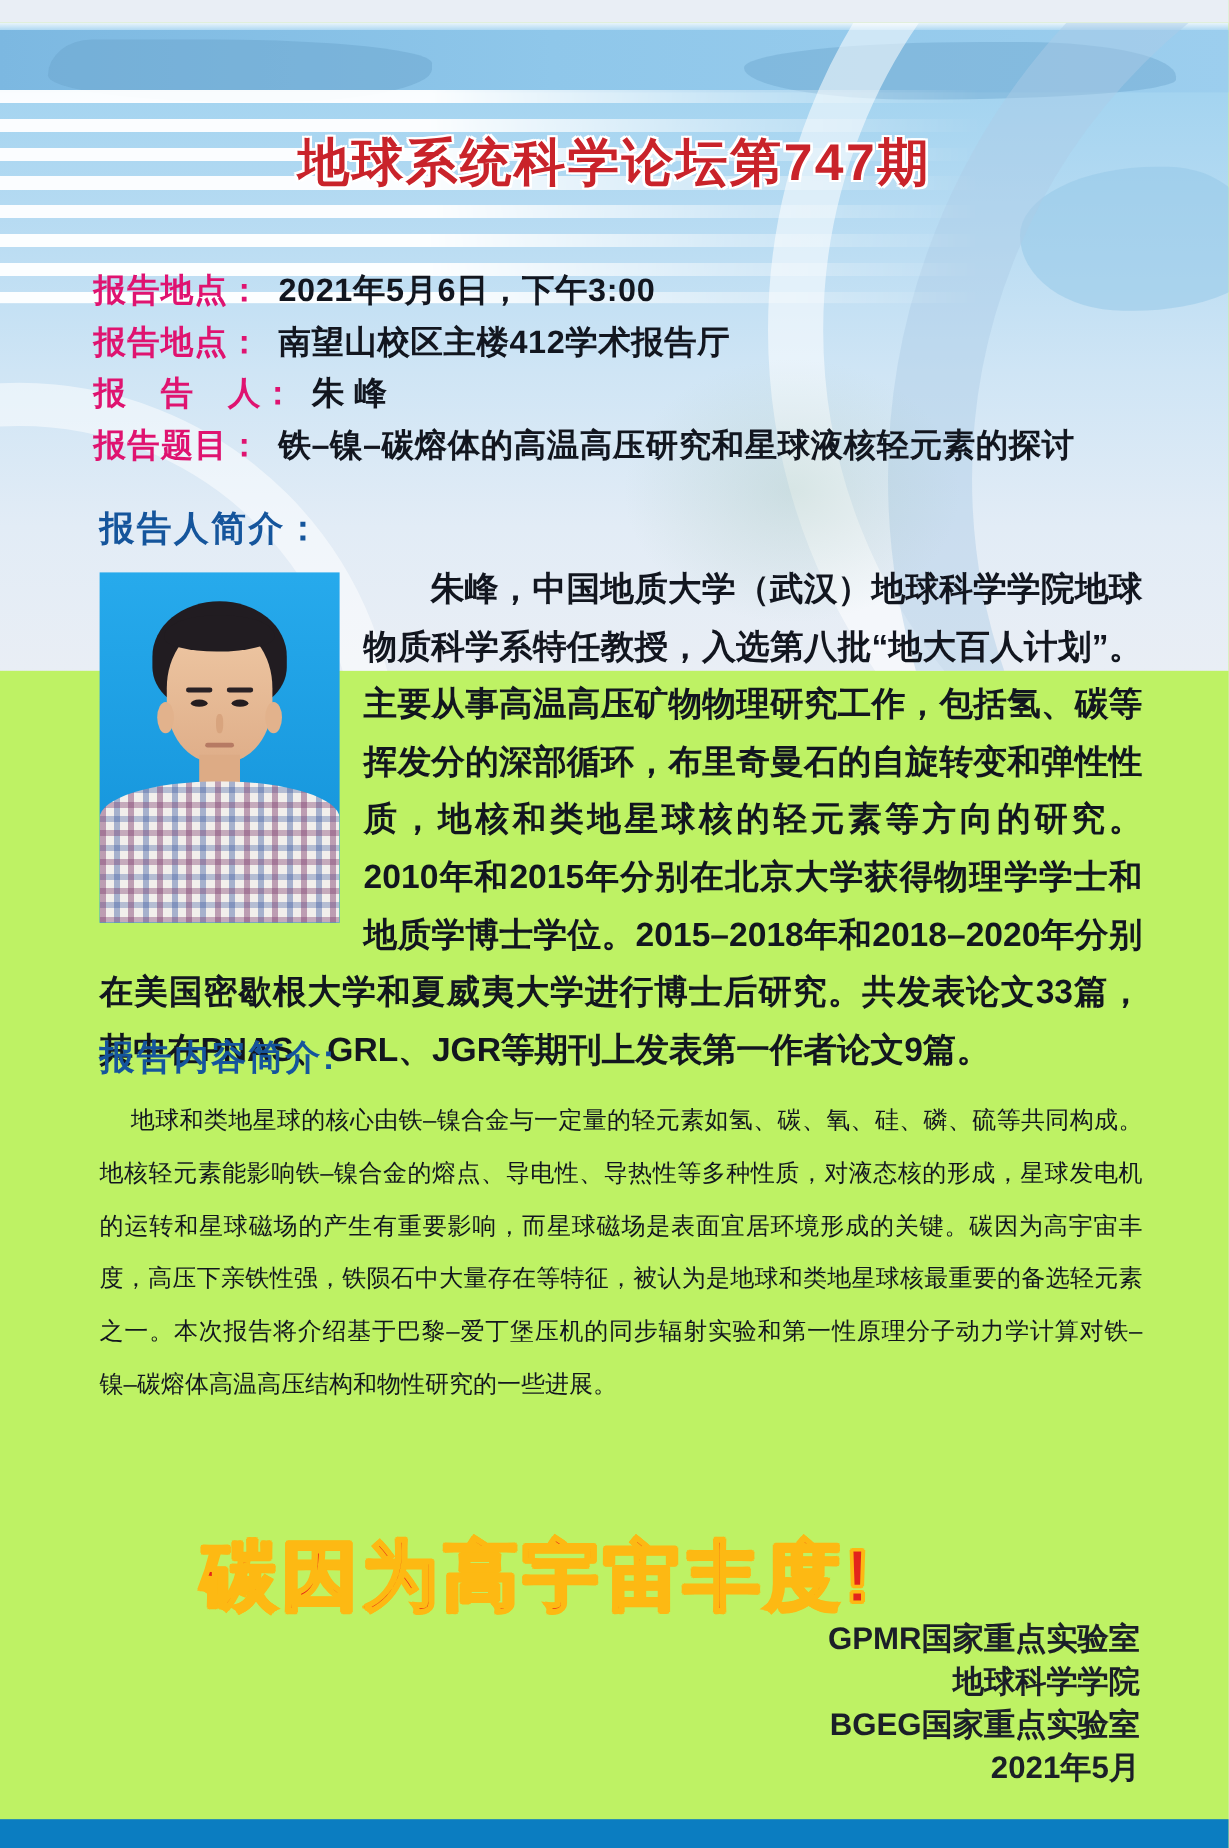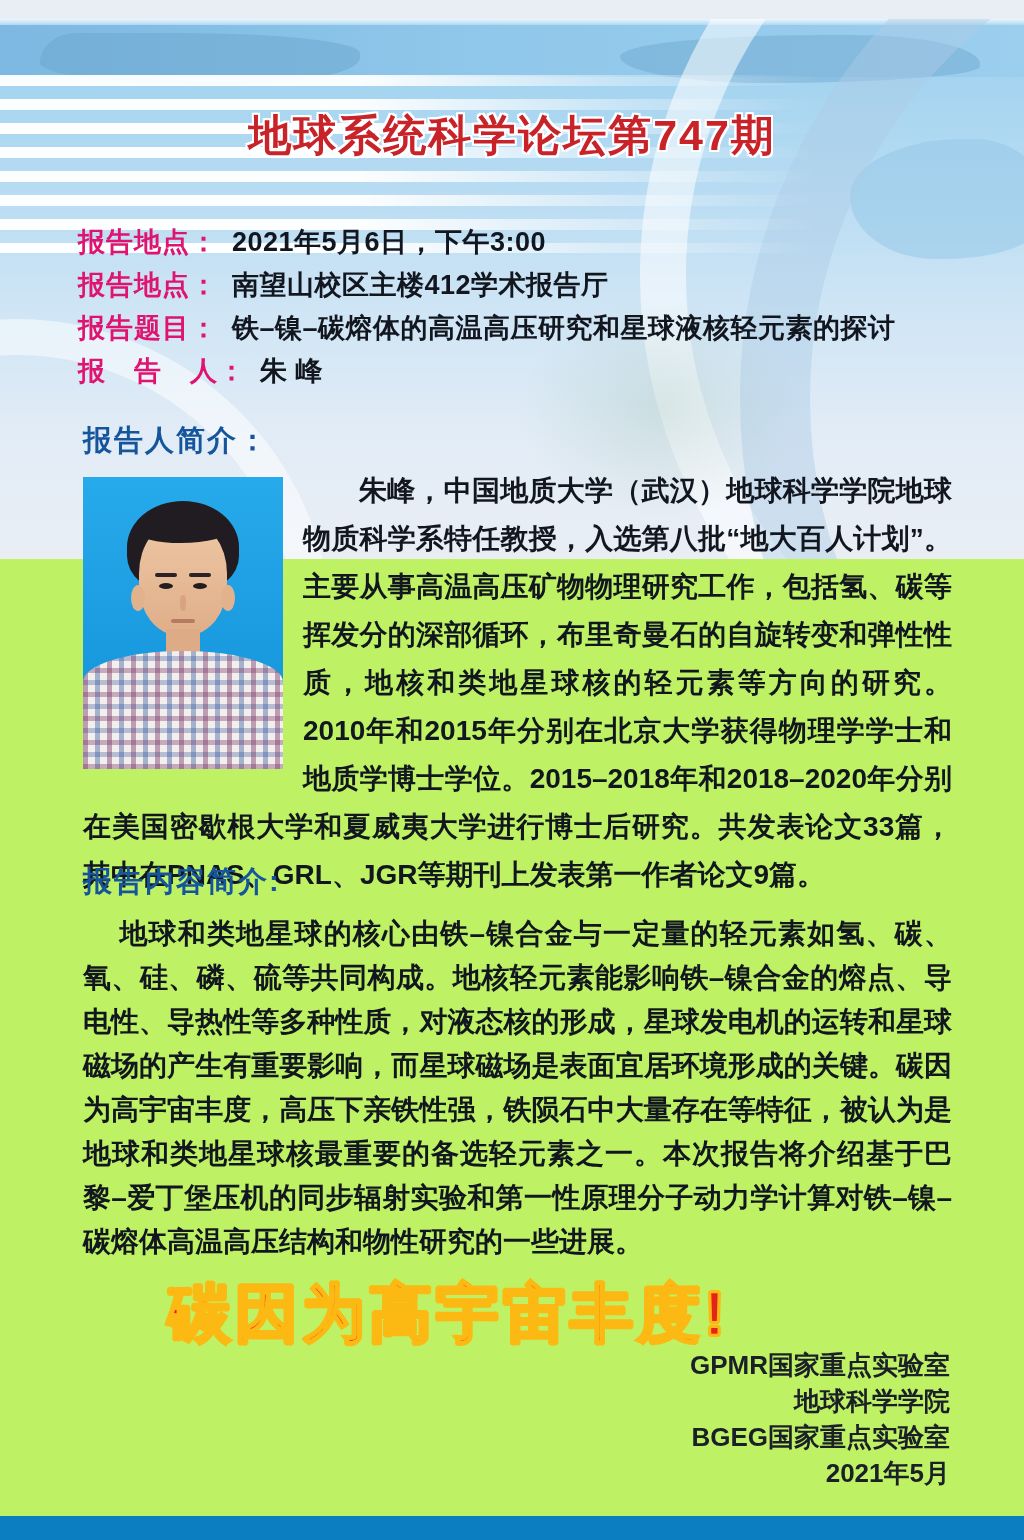--- a/index.html
+++ b/index.html
@@ -71,21 +71,21 @@
   .shirt{position:absolute;bottom:0;left:0;width:200px;height:118px;background:#f2efec;
     border-radius:55% 55% 0 0/34px 34px 0 0;
     background-image:
       repeating-linear-gradient(90deg,rgba(124,58,108,.45) 0 5px,transparent 5px 24px),
       repeating-linear-gradient(0deg,rgba(124,58,108,.38) 0 5px,transparent 5px 24px),
       repeating-linear-gradient(90deg,rgba(52,84,158,.40) 12px 17px,transparent 17px 36px),
       repeating-linear-gradient(0deg,rgba(52,84,158,.32) 12px 17px,transparent 17px 36px);}
 
   
   .abstract{position:absolute;top:843px;left:83px;width:869px;}
-  .abstract-text{margin:10px 0 0 0;font-size:28px;font-weight:700;color:#12161f;
+  .abstract-text{margin:10px 0 0 0;font-size:20px;font-weight:400;color:#12161f;
     line-height:44px;text-align:justify;text-indent:1.3em;}
 
   
   .welcome{position:absolute;top:1252px;left:168px;font-size:63px;font-weight:900;
     letter-spacing:4px;color:#e3241b;
     -webkit-text-stroke:2.5px #fdb913;
     text-shadow:-2px 0 0 #fdb913,2px 0 0 #fdb913,0 -2px 0 #fdb913,0 2px 0 #fdb913;}
 
   
   .footer{position:absolute;top:1328px;right:74px;text-align:right;
@@ -116,26 +116,26 @@
   <div class="info">
     <div class="info-row">
       <span class="info-label">报告地点：</span>
       <span class="info-value">2021年5月6日，下午3:00</span>
     </div>
     <div class="info-row">
       <span class="info-label">报告地点：</span>
       <span class="info-value">南望山校区主楼412学术报告厅</span>
     </div>
     <div class="info-row">
+      <span class="info-label">报　告　人：</span>
+      <span class="info-value">朱 峰</span>
+    </div>
+    <div class="info-row">
       <span class="info-label">报告题目：</span>
       <span class="info-value">铁–镍–碳熔体的高温高压研究和星球液核轻元素的探讨</span>
-    </div>
-    <div class="info-row">
-      <span class="info-label">报　告　人：</span>
-      <span class="info-value">朱 峰</span>
     </div>
   </div>
 
   <div class="bio">
     <div class="section-heading">报告人简介：</div>
     <div class="bio-body">
       <div class="photo">
         <div class="hair"></div>
         <div class="face"></div>
         <div class="fringe"></div>

